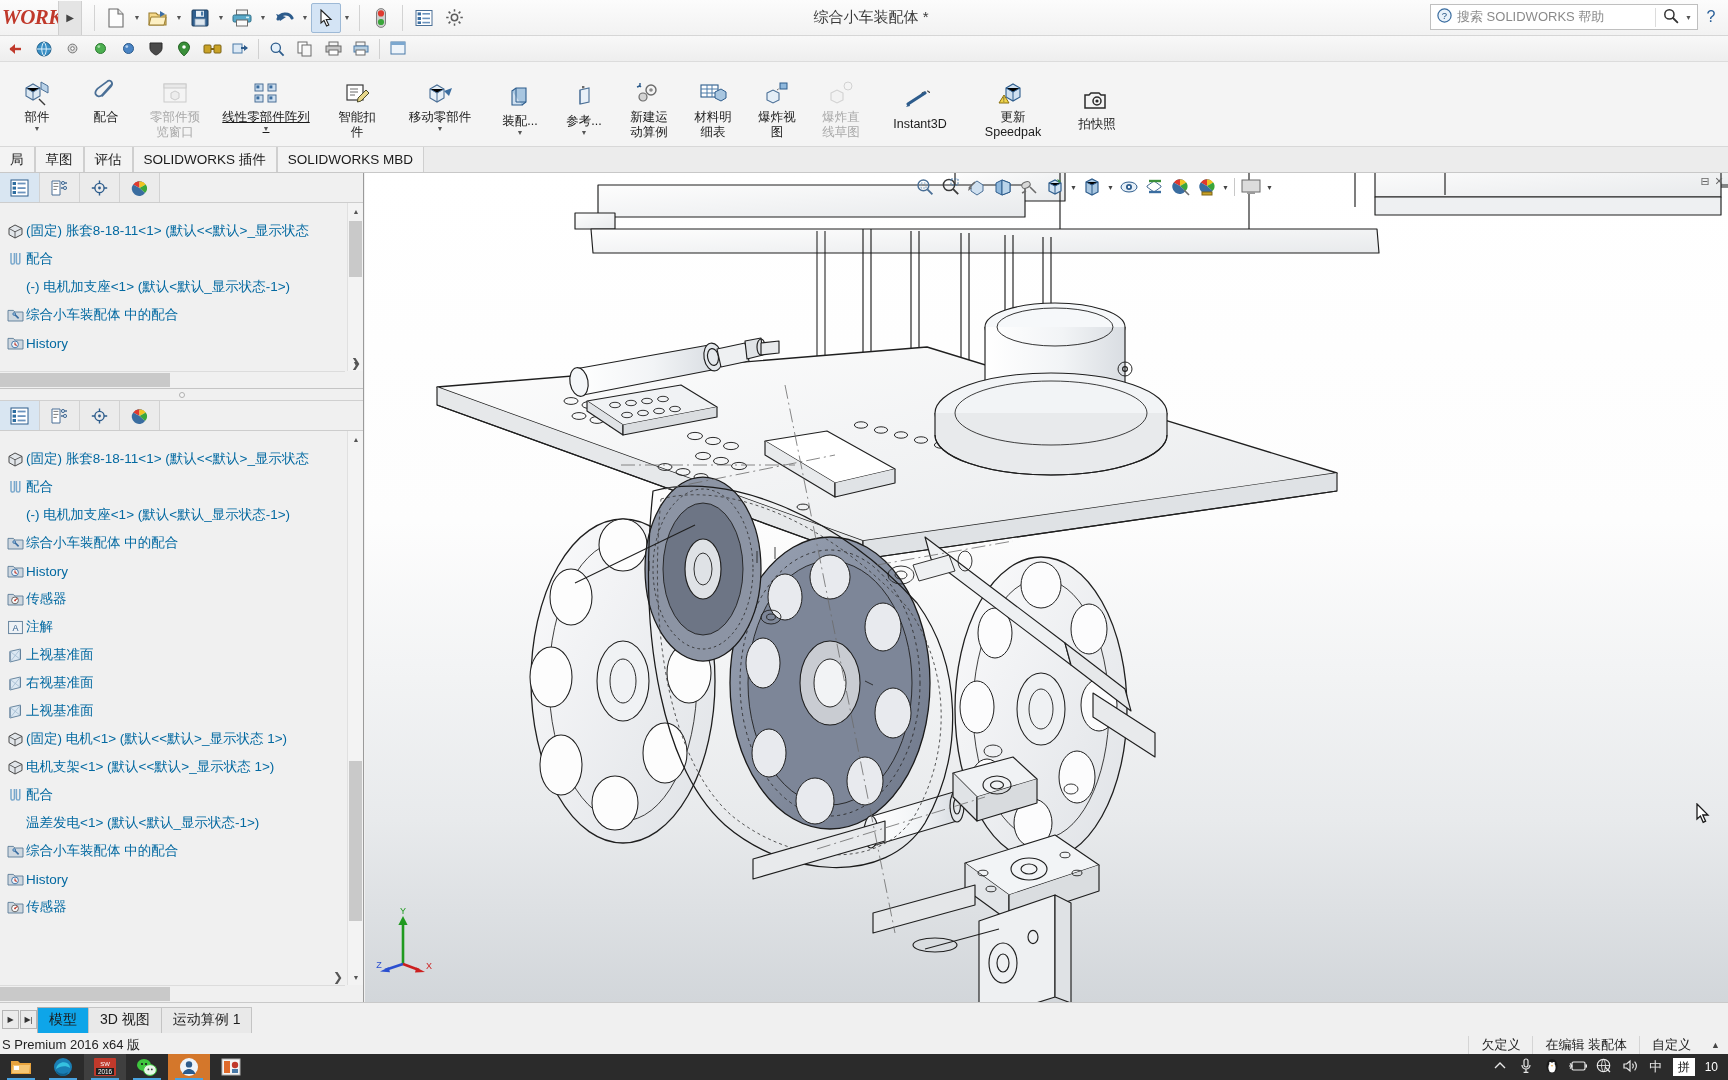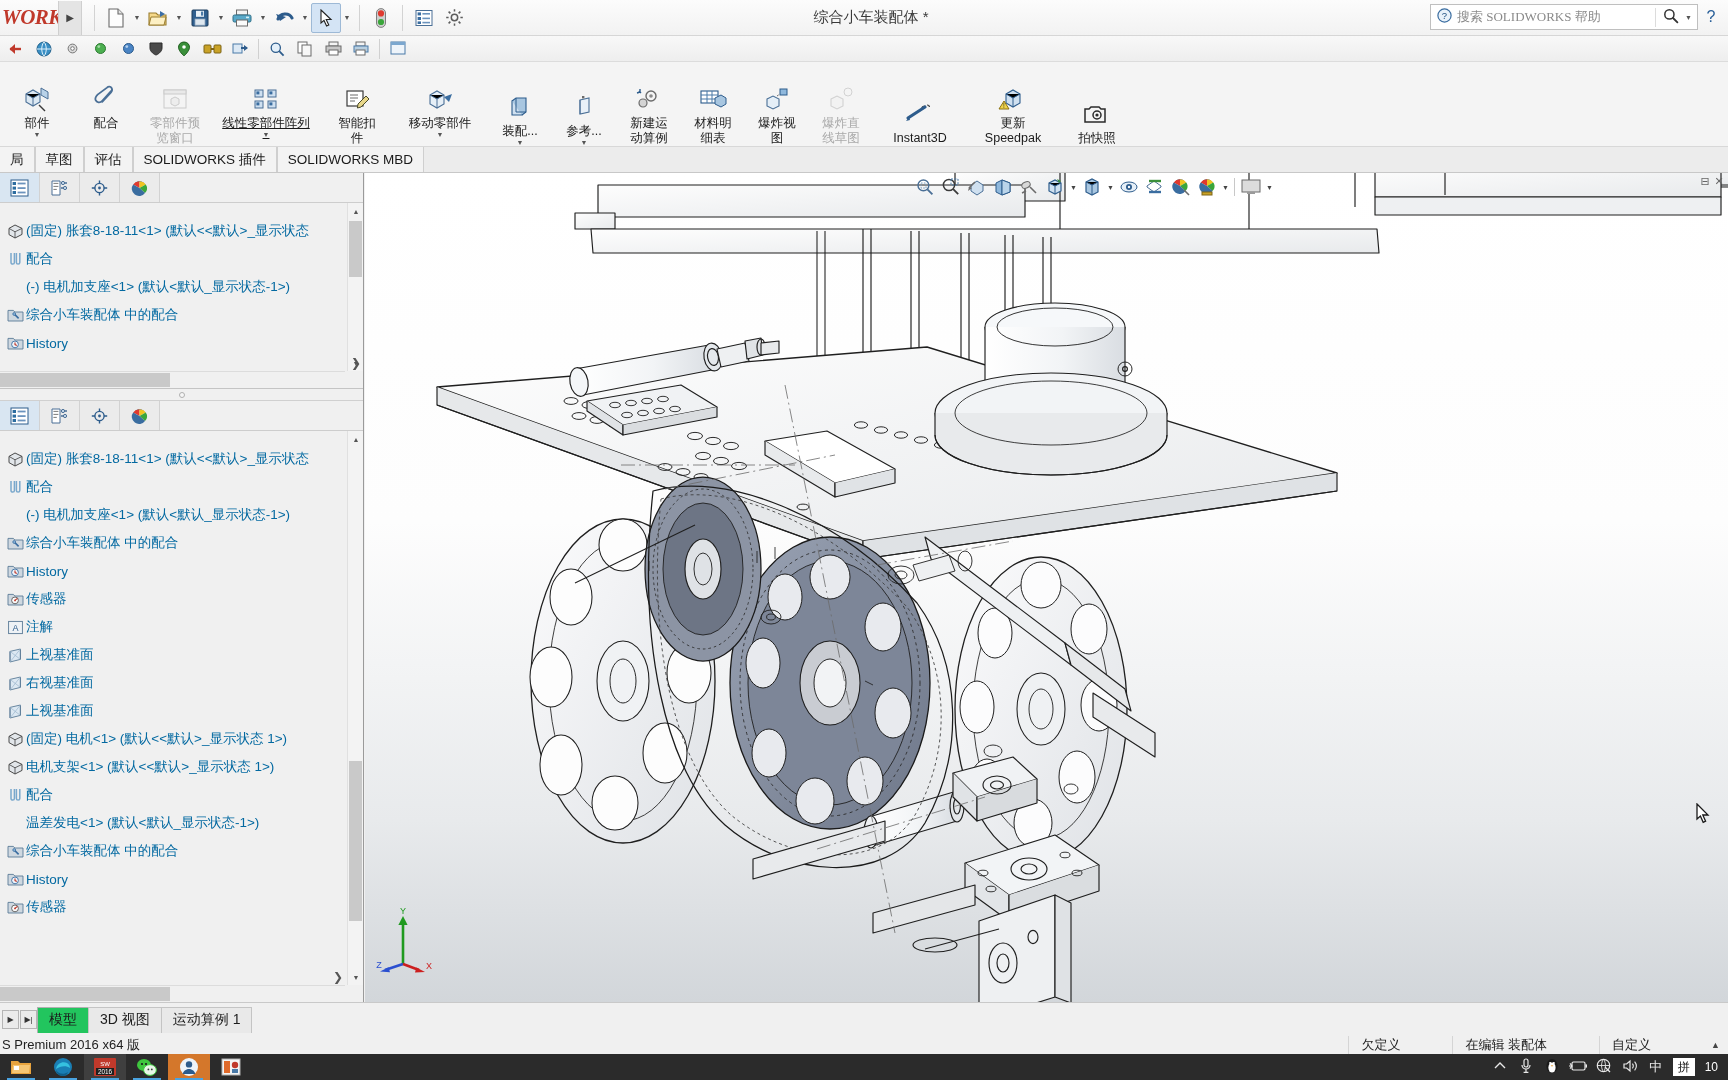--- a/index.html
+++ b/index.html
@@ -47,41 +47,41 @@
   }
   .helpzone {
     position:absolute; right:4px; top:3px; height:28px;
     display:flex; align-items:center;
   }
   .searchbox {
     display:flex; align-items:center; height:26px; width:268px;
     border:1px solid #bfbfbf; background:#fff;
   }
   .searchbox .q { width:26px; text-align:center; font-size:13px; color:#2a6099; }
-  .searchbox .ph { flex:1; font-size:13px; color:#8a8a8a;font-family:Liberation Serif, serif; }
+  .searchbox .ph { flex:1; font-size:13px; color:#8a8a8a; }
   .searchbox .mag { width:30px; text-align:center; font-size:15px; color:#333;
      border-left:1px solid #dcdcdc; }
   .searchbox .dd { width:12px; font-size:7px; color:#555; }
   .helpq { width:26px; text-align:center; font-size:16px; color:#2a6099; }
 
   
   .tb2 {
     position:absolute; left:0; top:36px; width:1728px; height:26px;
     background:linear-gradient(#f8f8f8,#eeeeee);
     border-bottom:1px solid #dcdcdc;
     display:flex; align-items:center; padding-left:2px;
   }
   .tb2 .ibtn { width:28px; height:24px; display:flex; align-items:center; justify-content:center; }
   .tb2 .sep { width:1px; height:20px; background:#d0d0d0; margin:0 4px; }
 
   
   .ribbon {
     position:absolute; left:0; top:62px; width:1728px; height:85px;
     background:#f4f4f4; border-bottom:1px solid #d8d8d8;
-    display:flex; align-items:flex-end;
+    display:flex; align-items:center;
   }
   .rgroup { display:flex; align-items:stretch; }
   .rsep { width:1px; background:#dcdcdc; margin:4px 0; }
   .ritem {
     width:64px; display:flex; flex-direction:column; align-items:center;
     padding-top:6px; cursor:default; position:relative;
   }
   .ritem.w72 { width:74px; }
   .ritem.w86 { width:92px; }
   .ritem.w100 { width:108px;text-decoration:underline; }
@@ -184,30 +184,30 @@
   .navbtns div {
     width:17px; height:19px; border:1px solid #b5b5b5; background:#ebebeb;
     display:flex; align-items:center; justify-content:center; font-size:8px; color:#333;
     margin-right:1px;
   }
   .btab {
     height:26px; padding:0 11px; display:flex; align-items:center; font-size:14px;
     border:1px solid #c4c4c4; border-bottom:none; margin-left:-1px;
     background:#e9e9e9; color:#1c1c1c;
   }
-  .btab.active { background:#22c55e; border-color:#b0b0b0; }
+  .btab.active { background:#0ea5e9; border-color:#b0b0b0; }
 
   
   .statusbar {
     position:absolute; left:0; bottom:26px; width:1728px; height:18px;
     background:#f0f0f0; display:flex; align-items:center;
     font-size:13px; color:#222;
   }
   .statusbar .sleft { padding-left:2px; }
-  .statusbar .sright { margin-left:auto; display:flex; align-items:center;gap:40px; }
+  .statusbar .sright { margin-left:auto; display:flex; align-items:center; }
   .statusbar .scell { padding:0 12px; border-left:1px solid #d5d5d5; }
   .statusbar .sup { padding:0 8px; font-size:9px; color:#444; }
 
   
   .taskbar {
     position:absolute; left:0; bottom:0; width:1728px; height:26px;
     background:#2b2b2b; display:flex; align-items:center;
   }
   .tkitem {
     width:42px; height:26px; display:flex; align-items:center; justify-content:center;

